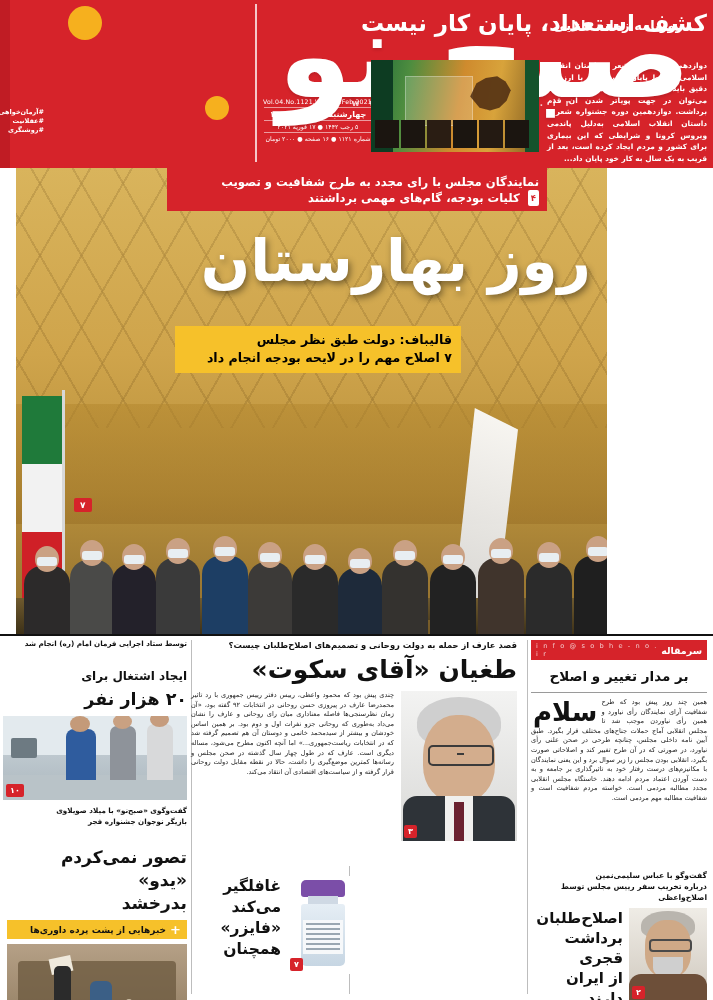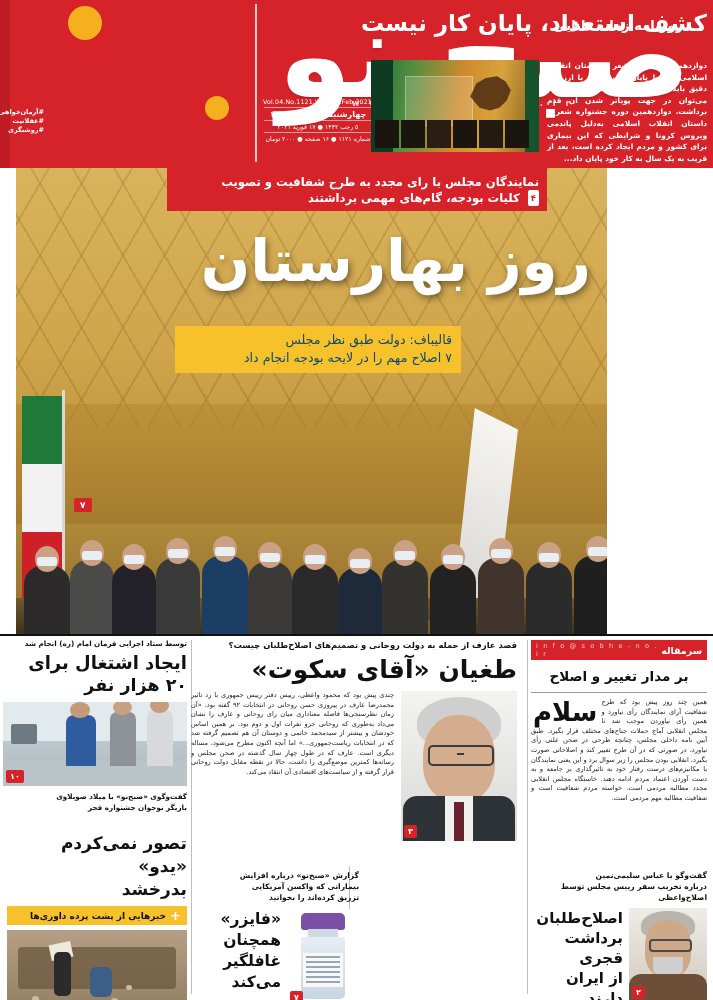--- a/index.html
+++ b/index.html
@@ -66,21 +66,21 @@
   .pr{position:absolute;bottom:0;border-radius:18px 18px 0 0;}
   .pr .hd{position:absolute;left:50%;transform:translateX(-50%);top:-20px;width:24px;height:26px;border-radius:50%;background:#caa184;}
   .pr .mask{position:absolute;left:50%;transform:translateX(-50%);top:-9px;width:20px;height:9px;border-radius:3px;background:#e8eef2;}
 
   .hero-headline{position:absolute;right:16px;top:62px;direction:rtl;}
   .hero-headline .h{font-size:58px;line-height:62px;font-weight:bold;color:#fff;white-space:nowrap;text-shadow:2px 3px 7px rgba(0,0,0,.45);letter-spacing:-2px;}
   .hero-kicker{position:absolute;right:60px;top:0;width:364px;background:#d6232a;padding:6px 8px 5px 8px;direction:rtl;}
   .hero-kicker div{font-size:11.6px;line-height:16px;font-weight:bold;color:#fff;text-align:right;white-space:nowrap;}
   .hero-kicker .pg{display:inline-block;background:#fff;color:#d6232a;font-size:8.5px;border-radius:2px;padding:0 3px;margin-left:4px;vertical-align:1px;}
   .hero-sub{position:absolute;right:146px;top:158px;width:268px;background:#f6c12a;padding:5px 9px 6px 9px;direction:rtl;}
-  .hero-sub div{font-size:12.6px;line-height:18px;font-weight:normal;color:#0c4a6e;text-align:right;white-space:nowrap;}
+  .hero-sub div{font-size:12.6px;line-height:18px;font-weight:bold;color:#000000;text-align:right;white-space:nowrap;}
   .hero-pagebadge{position:absolute;left:58px;top:330px;background:#d6232a;color:#fff;font-size:9px;font-weight:bold;padding:2px 6px;border-radius:2px;direction:rtl;}
 
   
   .lower{position:absolute;left:0;top:634px;width:713px;height:366px;background:#fff;}
   .sep-h{position:absolute;left:0;top:0;width:713px;height:2px;background:#111;}
   .vr{position:absolute;width:1px;background:#bdbdbd;}
 
   .col{position:absolute;direction:rtl;}
   .kick{font-size:7.6px;line-height:11px;font-weight:bold;color:#111;text-align:right;}
   .hl{font-weight:bold;color:#111;text-align:right;}
@@ -356,53 +356,48 @@
               <span class="shirt"></span>
               <span class="tie"></span>
             </div>
           <div class="pgbadge">۳</div>
         </div>
         <div class="body-txt" style="flex:1;">چندی پیش بود که محمود واعظی، رییس دفتر رییس جمهوری با رد تاثیر محمدرضا عارف در پیروزی حسن روحانی در انتخابات ۹۲ گفته بود، «آن زمان نظرسنجی‌ها فاصله معناداری میان رای روحانی و عارف را نشان می‌داد به‌طوری که روحانی جزو نفرات اول و دوم بود. بر همین اساس خودشان و بیشتر از سیدمحمد خاتمی و دوستان آن هم تصمیم گرفته شد که در انتخابات ریاست‌جمهوری...» اما آنچه اکنون مطرح می‌شود، مساله دیگری است. عارف که در طول چهار سال گذشته در صحن مجلس و رسانه‌ها کمترین موضع‌گیری را داشت، حالا در نقطه مقابل دولت روحانی قرار گرفته و از سیاست‌های اقتصادی آن انتقاد می‌کند.</div>
       </div>
     </div>
 
     <div class="col" style="right:354px;top:236px;width:168px;">
-      <div class="kick">
-        <div>گزارش «صبح‌نو» درباره افزایش</div>
-        <div>بیمارانی که واکسن آمریکایی</div>
-        <div>تزریق کرده‌اند را بخوانید</div>
-      </div>
       <div style="display:flex;gap:6px;margin-top:6px;align-items:flex-start;">
         <div class="photo" style="width:72px;height:98px;flex:none;background:#fff;">
           <div class="ph-vial">
             <span class="cap"></span>
               <span class="neck"></span>
               <span class="body"></span>
             <span class="label">
                 <i></i>
                 <i></i>
                 <i></i>
                 <i></i>
                 <i></i>
                 <i></i>
               </span>
           </div>
           <div class="pgbadge">۷</div>
         </div>
         <div style="flex:1;">
+          <div class="hl" style="font-size:15.5px;line-height:21px;">غافلگیر می‌کند</div>
           <div class="hl" style="font-size:15.5px;line-height:21px;">«فایزر» همچنان</div>
-          <div class="hl" style="font-size:15.5px;line-height:21px;">غافلگیر می‌کند</div>
         </div>
       </div>
 
     </div>
 
     <div class="col" style="right:526px;top:4px;width:180px;">
       <div class="kick" style="font-size:7.2px;">توسط ستاد اجرایی فرمان امام (ره) انجام شد</div>
-      <div class="hl" style="font-size:18px;line-height:23px;margin-top:2px;">ایجاد اشتغال برای</div>
+      <div class="hl" style="font-size:12px;line-height:23px;margin-top:16px;">ایجاد اشتغال برای</div>
       <div class="hl" style="font-size:17.5px;line-height:23px;">۲۰ هزار نفر</div>
       <div class="photo" style="width:184px;height:84px;margin-top:5px;">
         <div class="ph-office">
           <span class="wallA"></span>
             <span class="deskA"></span>
             <span class="mon"></span>
           <span class="p1">
               <i class="h"></i>
             </span>
             <span class="p2">

